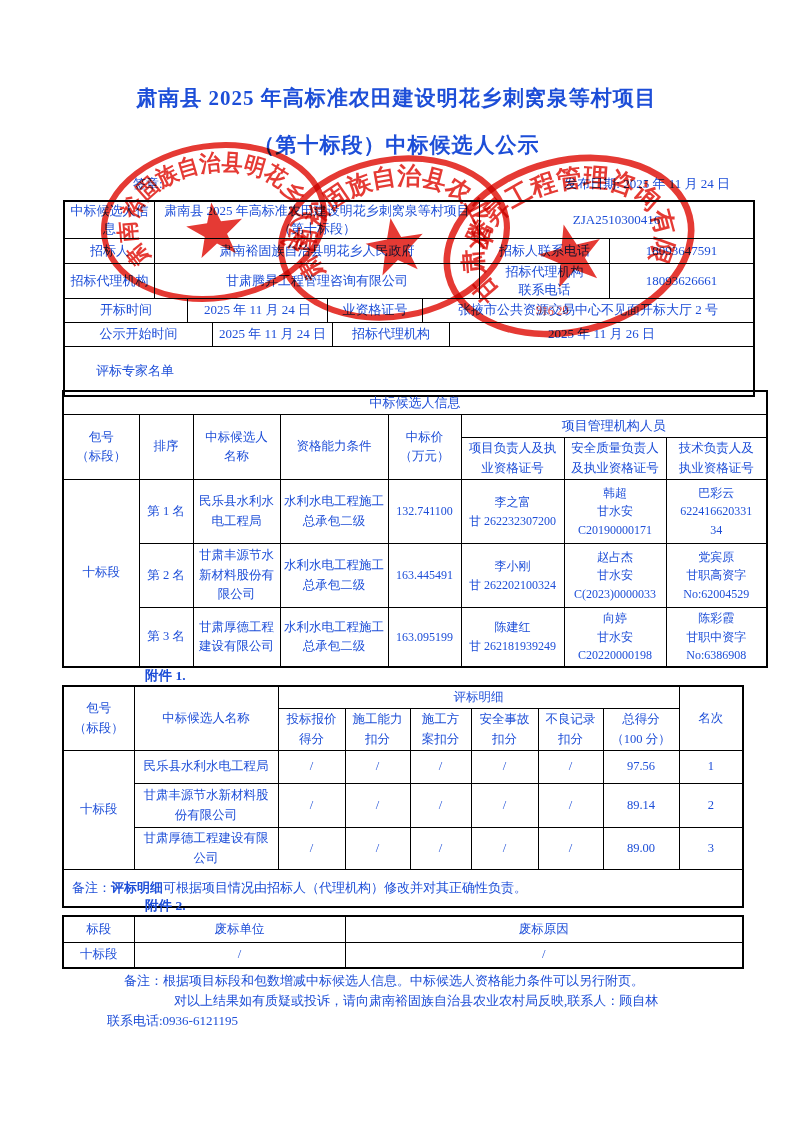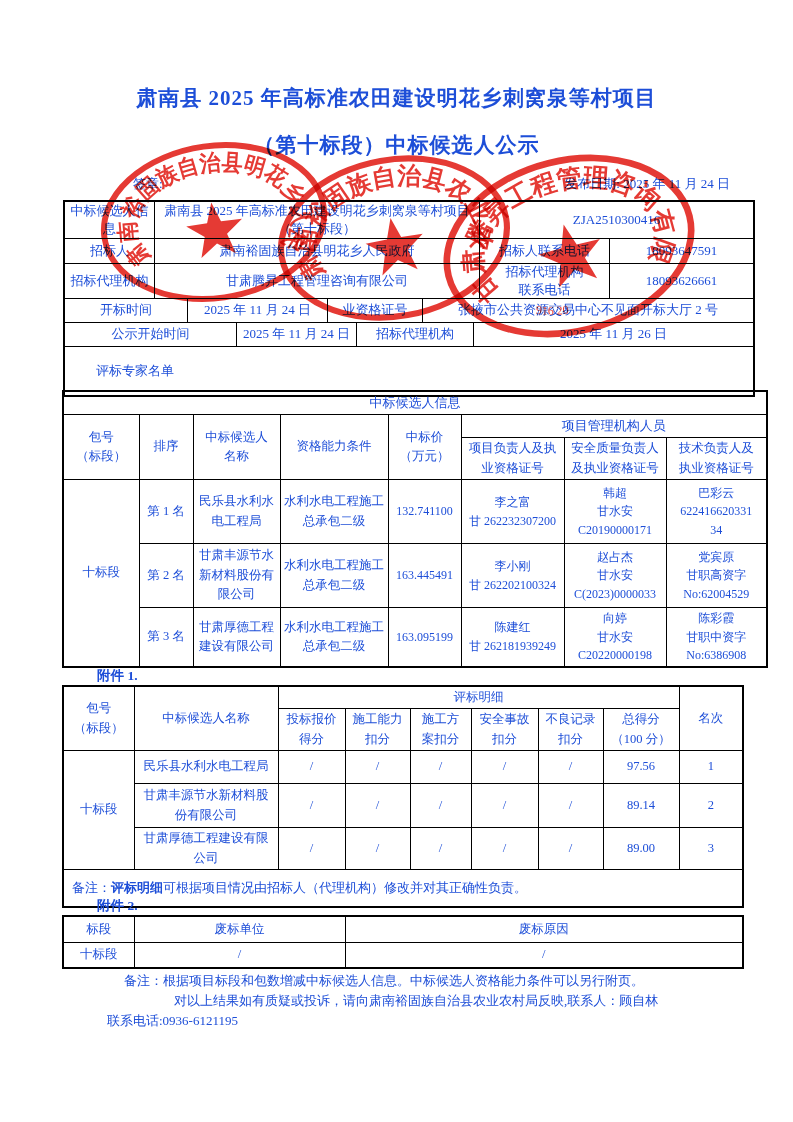--- a/index.html
+++ b/index.html
@@ -20,21 +20,21 @@
   .t1c:last-child{border-right:none;}
   .t1c.leftal{justify-content:flex-start;text-align:left;padding-left:12px;}
   .blk span{display:block;}
 
   
   table{border-collapse:collapse;table-layout:fixed;}
   table.doc{position:absolute;border:2px solid #000;}
   table.doc td{border:1px solid #000;text-align:center;vertical-align:middle;
                padding:1px 3px;font-size:12.5px;line-height:1.55;overflow:hidden;}
   table.doc td.leftal{text-align:left;padding-left:8px;}
-  .attlabel{font-weight:bold;font-size:13.5px;}
+  .attlabel{font-weight:bold;font-size:13.5px;margin-left:48px;}
   .bold{font-weight:bold;}
 
   
   .stamp{position:absolute;mix-blend-mode:multiply;opacity:.9;pointer-events:none;}
 </style>
 </head>
 <body>
 
 <div id="page">
 
@@ -62,21 +62,21 @@
       <div class="t1c" style="width:130px">招标代理机构<br>联系电话</div>
       <div class="t1c grow">18093626661</div>
     </div>
     <div class="t1row" style="height:23px">
       <div class="t1c" style="width:123px">开标时间</div>
       <div class="t1c" style="width:140px">2025 年 11 月 24 日</div>
       <div class="t1c" style="width:95px">业资格证号</div>
       <div class="t1c grow">张掖市公共资源交易中心不见面开标大厅 2 号</div>
     </div>
     <div class="t1row" style="height:23px">
-      <div class="t1c" style="width:172px">公示开始时间</div>
+      <div class="t1c" style="width:148px">公示开始时间</div>
       <div class="t1c" style="width:120px">2025 年 11 月 24 日</div>
       <div class="t1c" style="width:117px">招标代理机构</div>
       <div class="t1c grow">2025 年 11 月 26 日</div>
     </div>
     <div class="t1row" style="height:48px">
       <div class="t1c" style="width:140px">评标专家名单</div>
     </div>
   </div>
 
   <table class="doc" style="left:62px;top:390px;width:704px">

